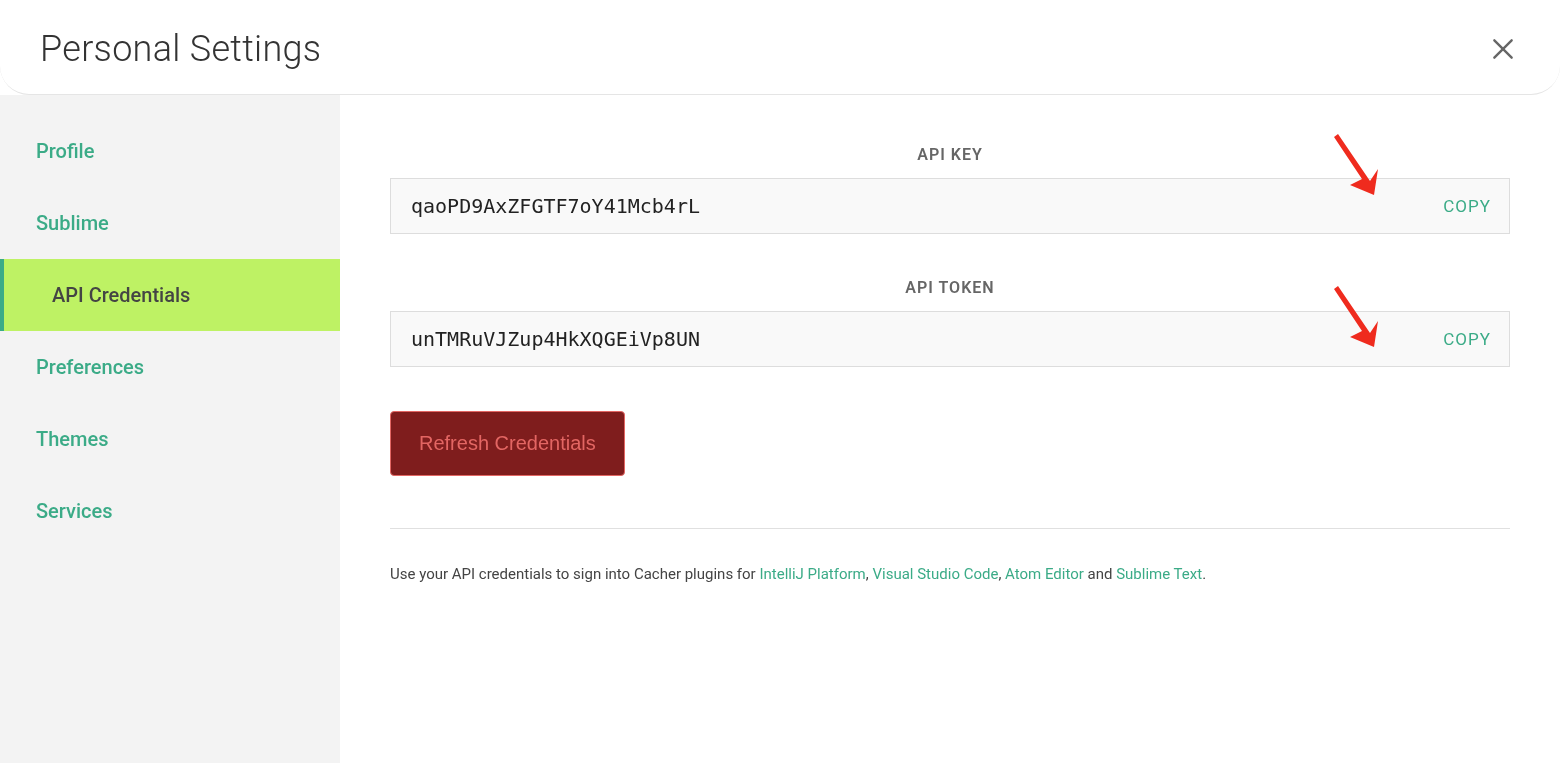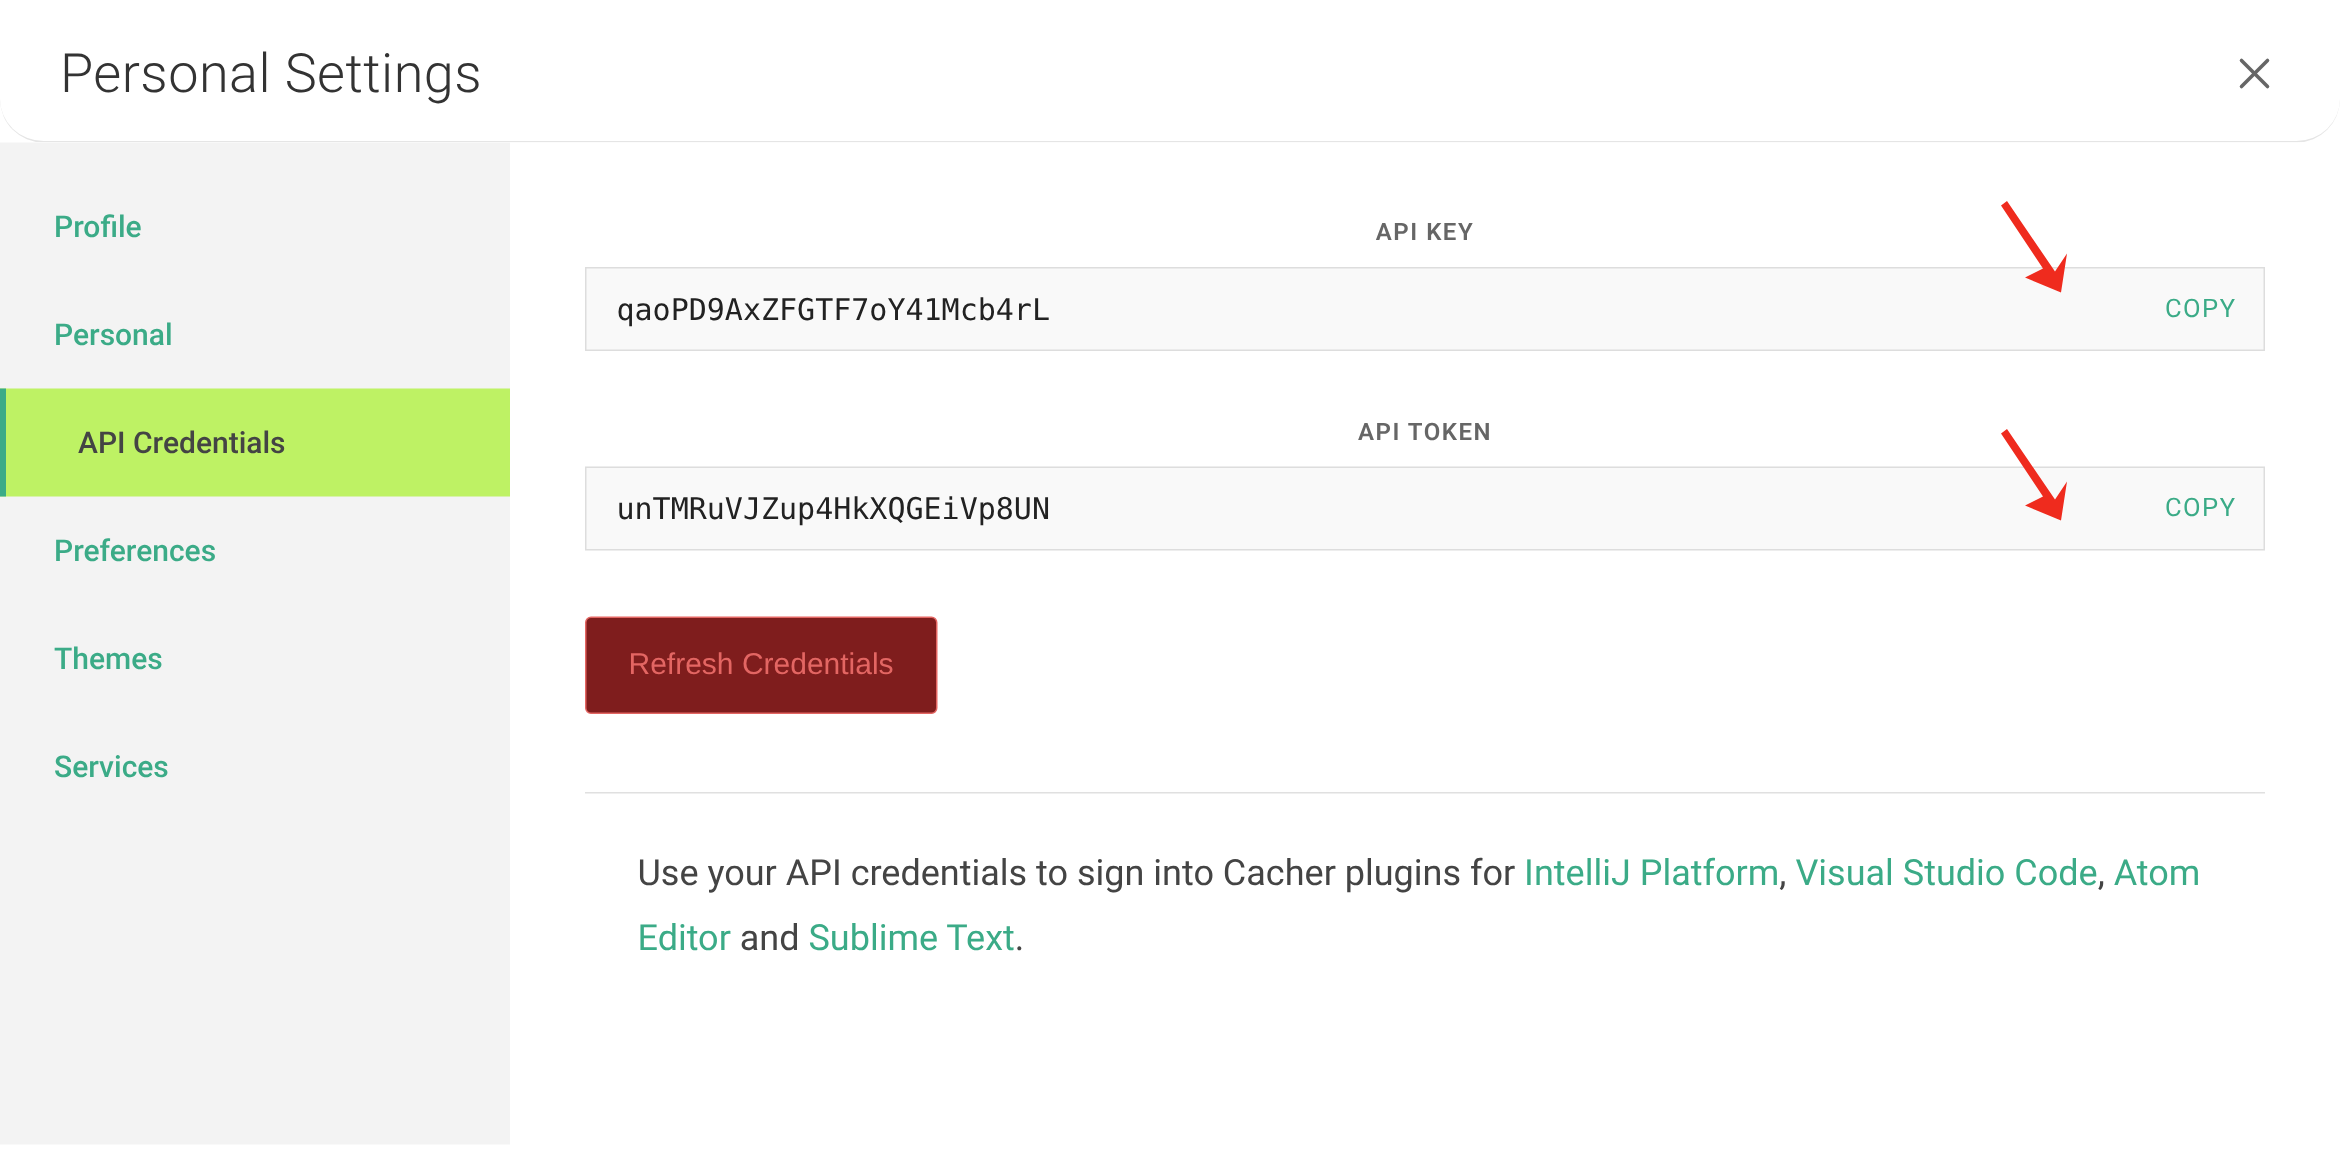--- a/index.html
+++ b/index.html
@@ -104,24 +104,23 @@
       padding: 20px 28px;
       border-radius: 4px;
       cursor: pointer;
     }
     .divider {
       border: none;
       border-top: 1px solid #e0e0e0;
       margin: 52px 0 32px 0;
     }
     .help-text {
-      font-size: 24px;
+      font-size: 15px;
       line-height: 1.8;
       color: #444;
-      margin-left: 35px;
     }
     .help-text a {
       color: #3bab87;
       text-decoration: none;
     }
     .arrow {
       position: absolute;
       pointer-events: none;
     }
     .arrow svg { display: block; }
@@ -135,21 +134,21 @@
     <svg viewBox="0 0 24 24" fill="none" stroke="currentColor" stroke-width="2.2" stroke-linecap="round">
       <line x1="4" y1="4" x2="20" y2="20"></line>
       <line x1="20" y1="4" x2="4" y2="20"></line>
     </svg>
   </div>
 </div>
 
 <div class="body">
   <div class="sidebar">
     <div class="sidebar-item"><span>Profile</span></div>
-    <div class="sidebar-item"><span>Personal</span></div>
+    <div class="sidebar-item"><span>Sublime</span></div>
     <div class="sidebar-item active"><span>API Credentials</span></div>
     <div class="sidebar-item"><span>Preferences</span></div>
     <div class="sidebar-item"><span>Themes</span></div>
     <div class="sidebar-item"><span>Services</span></div>
   </div>
 
   <div class="main">
 
     <div class="field-label">API KEY</div>
     <div class="field-row">

